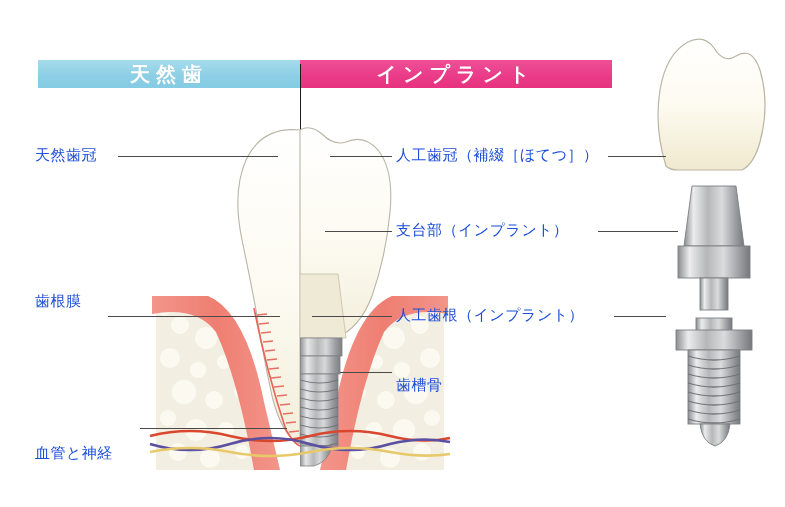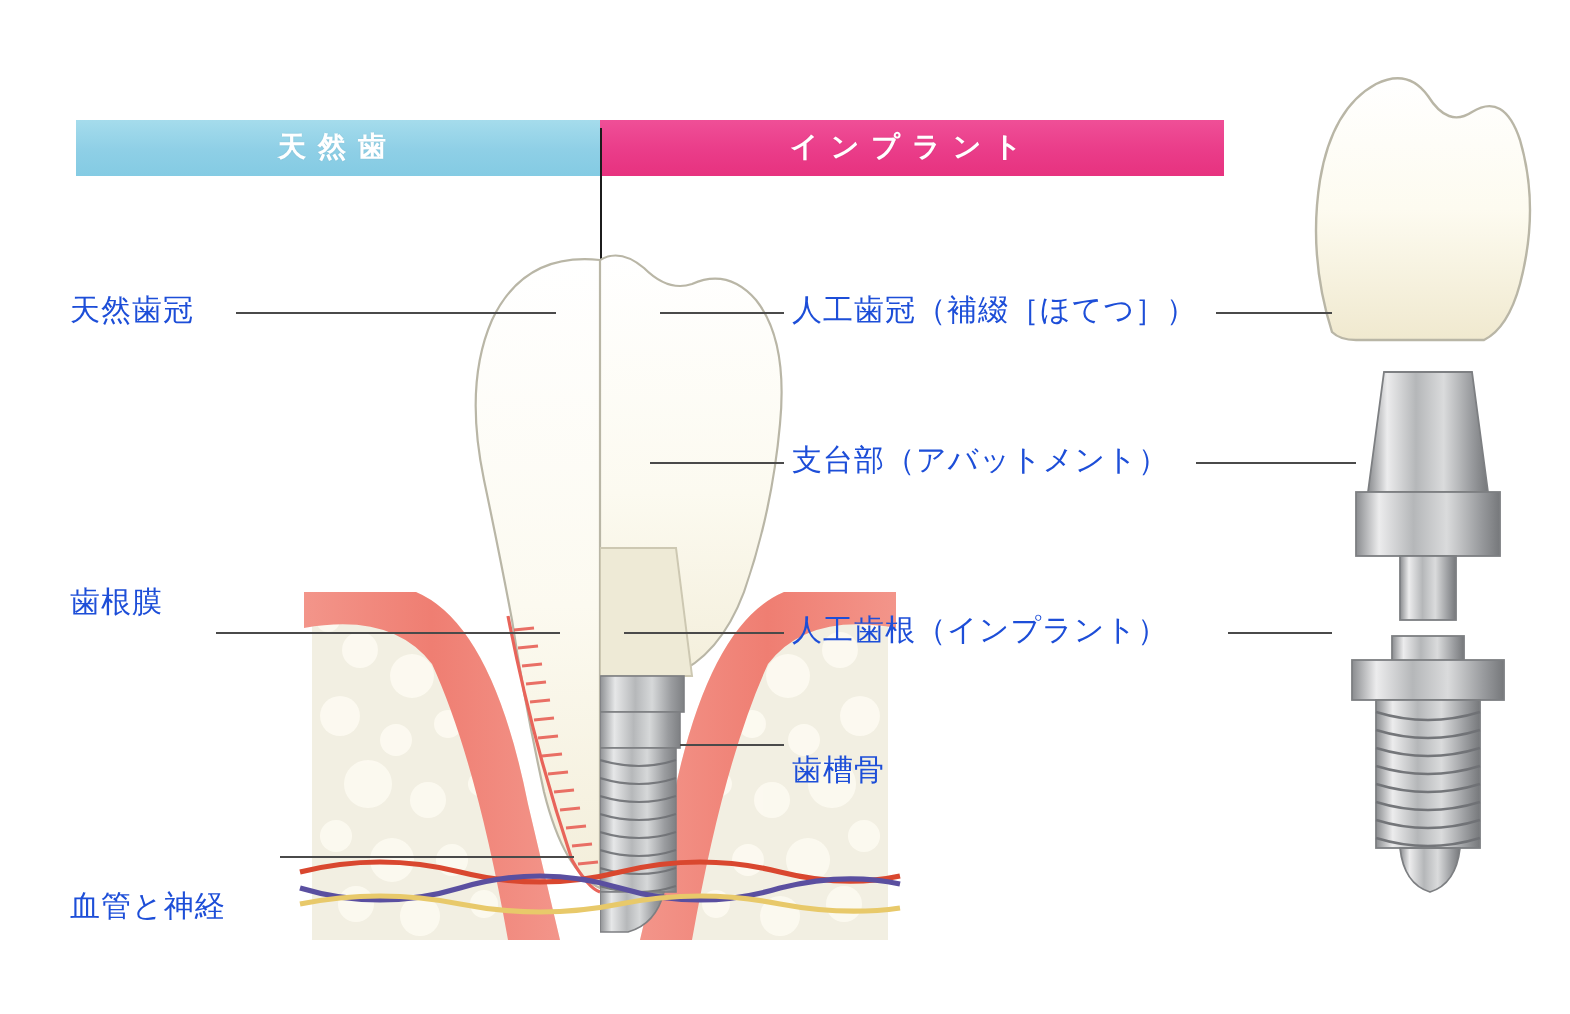--- a/index.html
+++ b/index.html
@@ -2,21 +2,21 @@
 <html><head>
 <meta charset="utf-8">
 <style>
   html,body{margin:0;padding:0;background:#ffffff;}
   body{width:785px;height:507px;overflow:hidden;
        font-family:"DejaVu Sans","Liberation Sans",sans-serif;}
   #stage{position:relative;width:785px;height:507px;background:#fff;}
 
   
   .bar{position:absolute;top:60px;height:28px;display:flex;align-items:center;
-       justify-content:center;color:#fff;font-size:14px;letter-spacing:6px;
+       justify-content:center;color:#fff;font-size:20px;letter-spacing:6px;
        font-weight:600;text-shadow:0 0 1px rgba(0,0,0,.08);}
   #bar-natural{left:38px;width:262px;
        background:linear-gradient(180deg,#a5dcec 0%,#8ecfe6 55%,#84cbe3 100%);}
   #bar-implant{left:300px;width:312px;
        background:linear-gradient(180deg,#ef4f97 0%,#ea3c89 55%,#e7327f 100%);}
 
   
   #divider{position:absolute;left:300px;top:64px;width:1px;height:400px;background:#1c1c1c;}
 
   
@@ -239,21 +239,21 @@
 
   <div class="lbl" style="left:35px;top:146px;">天然歯冠</div>
   <div class="lbl" style="left:35px;top:292px;">歯根膜</div>
   <div class="lbl" style="left:35px;top:416px;margin-top:28px;">血管と神経</div>
 
   <div class="lead" style="left:118px;top:156px;width:160px;"></div>
   <div class="lead" style="left:108px;top:316px;width:172px;"></div>
   <div class="lead" style="left:140px;top:428px;width:147px;"></div>
 
   <div class="lbl r" style="left:396px;top:146px;">人工歯冠（補綴［ほてつ］）</div>
-  <div class="lbl r" style="left:396px;top:221px;">支台部（アバットメント）</div>
+  <div class="lbl r" style="left:396px;top:221px;">支台部（インプラント）</div>
   <div class="lbl r" style="left:396px;top:306px;">人工歯根（インプラント）</div>
   <div class="lbl r" style="left:396px;top:376px;">歯槽骨</div>
 
   <div class="lead" style="left:330px;top:156px;width:62px;"></div>
   <div class="lead" style="left:608px;top:156px;width:58px;"></div>
   <div class="lead" style="left:325px;top:231px;width:67px;"></div>
   <div class="lead" style="left:598px;top:231px;width:80px;"></div>
   <div class="lead" style="left:312px;top:316px;width:80px;"></div>
   <div class="lead" style="left:614px;top:316px;width:52px;"></div>
   <div class="lead" style="left:340px;top:372px;width:52px;"></div>

